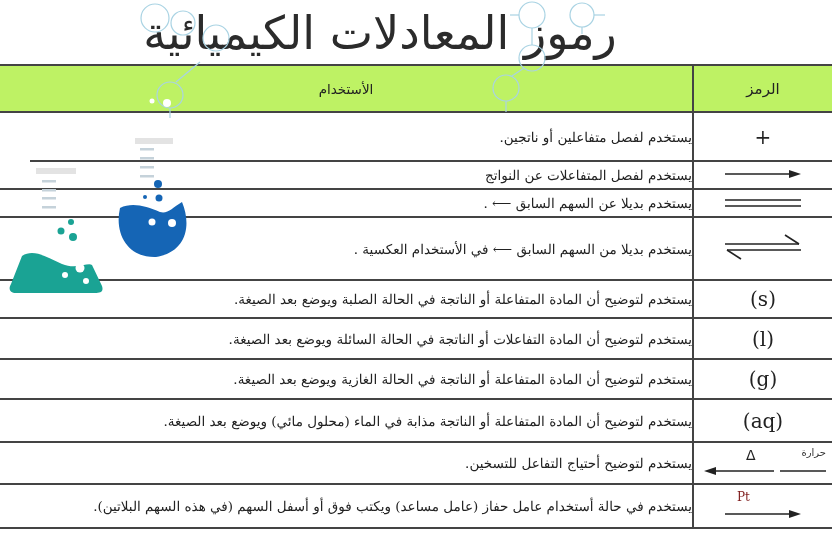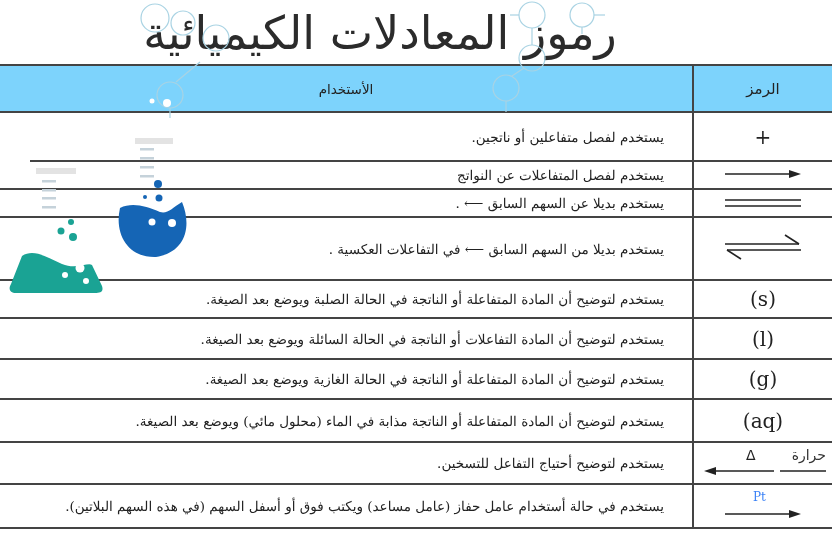--- a/index.html
+++ b/index.html
@@ -15,23 +15,23 @@
   }
   .molecule { position:absolute; left:0; top:0; z-index:4; pointer-events:none; }
   table.sym {
     position:absolute; left:0; top:64px; width:832px;
     border-collapse:collapse; direction:rtl; z-index:1;
   }
   table.sym td, table.sym th {
     border-top:2px solid #444; border-bottom:2px solid #444;
     padding:0; font-weight:normal; color:#222;
   }
-  table.sym th { background:#7dd3fc; height:45px; font-size:15px; }
+  table.sym th { background:#bef264; height:45px; font-size:15px; }
   table.sym .symcol { width:138px; border-left:2px solid #444; text-align:center; }
-  table.sym .usecol { text-align:right; padding-right:28px; font-family:"DejaVu Serif", serif; font-size:13.5px; }
+  table.sym .usecol { text-align:right; padding-right:0; font-family:"DejaVu Serif", serif; font-size:13.5px; }
   table.sym th.usecol { text-align:center; padding-right:0; font-family:"DejaVu Sans", sans-serif; }
   .symtext { font-family:"DejaVu Serif", serif; font-size:20px; }
   .flasks { position:absolute; left:0; top:130px; z-index:2; }
 </style>
 </head>
 <body>
 
 <div class="title">رموز المعادلات الكيميائية</div>
 
 <table class="sym">
@@ -66,56 +66,56 @@
     </tr>
     <tr style="height:63px">
       <td class="symcol">
         <svg width="80" height="30" viewBox="0 0 80 30">
             <line x1="2" y1="12" x2="76" y2="12" stroke="#222" stroke-width="1.6"></line>
             <line x1="76" y1="12" x2="62" y2="3" stroke="#222" stroke-width="1.6"></line>
             <line x1="4" y1="18" x2="78" y2="18" stroke="#222" stroke-width="1.6"></line>
             <line x1="4" y1="18" x2="18" y2="27" stroke="#222" stroke-width="1.6"></line>
           </svg>
       </td>
-      <td class="usecol">يستخدم بديلا من السهم السابق ⟵ في التفاعلات العكسية .</td>
+      <td class="usecol">يستخدم بديلا من السهم السابق ⟵ في الأستخدام العكسية .</td>
     </tr>
     <tr style="height:38px">
       <td class="symcol"><span class="symtext">(s)</span></td>
       <td class="usecol">يستخدم لتوضيح أن المادة المتفاعلة أو الناتجة  في الحالة الصلبة ويوضع بعد الصيغة.</td>
     </tr>
     <tr style="height:41px">
       <td class="symcol"><span class="symtext">(l)</span></td>
       <td class="usecol">يستخدم لتوضيح أن المادة التفاعلات أو الناتجة  في الحالة السائلة ويوضع بعد الصيغة.</td>
     </tr>
     <tr style="height:40px">
       <td class="symcol"><span class="symtext">(g)</span></td>
       <td class="usecol">يستخدم لتوضيح أن المادة المتفاعلة أو الناتجة  في الحالة الغازية ويوضع بعد الصيغة.</td>
     </tr>
     <tr style="height:43px">
       <td class="symcol"><span class="symtext">(aq)</span></td>
       <td class="usecol">يستخدم لتوضيح أن المادة المتفاعلة أو الناتجة مذابة في الماء (محلول مائي) ويوضع بعد الصيغة.</td>
     </tr>
     <tr style="height:42px">
       <td class="symcol" style="position:relative;">
         <div style="position:relative;width:130px;height:36px;margin:0 auto;">
-          <span style="position:absolute;right:2px;top:2px;font-size:14px;color:#333;">حرارة</span>
+          <span style="position:absolute;right:2px;top:2px;font-size:10px;color:#333;">حرارة</span>
           <span style="position:absolute;left:48px;top:2px;font-size:14px;color:#222;">Δ</span>
           <svg style="position:absolute;left:0;top:20px;" width="130" height="12" viewBox="0 0 130 12">
               <polygon points="6,6 18,2 18,10" fill="#222"></polygon>
               <line x1="10" y1="6" x2="76" y2="6" stroke="#222" stroke-width="1.4"></line>
               <line x1="82" y1="6" x2="128" y2="6" stroke="#222" stroke-width="1.4"></line>
             </svg>
         </div>
       </td>
       <td class="usecol">يستخدم لتوضيح أحتياج التفاعل للتسخين.</td>
     </tr>
     <tr style="height:44px">
       <td class="symcol">
         <div style="position:relative;width:80px;height:36px;margin:0 auto;">
-          <span style="position:absolute;left:30px;top:2px;font-size:12px;font-family:'DejaVu Serif',serif;color:#3b82f6;">Pt</span>
+          <span style="position:absolute;left:14px;top:2px;font-size:12px;font-family:'DejaVu Serif',serif;color:#7f1d1d;">Pt</span>
           <svg style="position:absolute;left:0;top:20px;" width="80" height="12" viewBox="0 0 80 12">
               <line x1="2" y1="6" x2="70" y2="6" stroke="#222" stroke-width="1.4"></line>
               <polygon points="78,6 66,2 66,10" fill="#222"></polygon>
             </svg>
         </div>
       </td>
       <td class="usecol">يستخدم في حالة أستخدام عامل حفاز (عامل مساعد) ويكتب فوق أو أسفل السهم (في هذه السهم البلاتين).</td>
     </tr>
   </tbody>
 </table>

